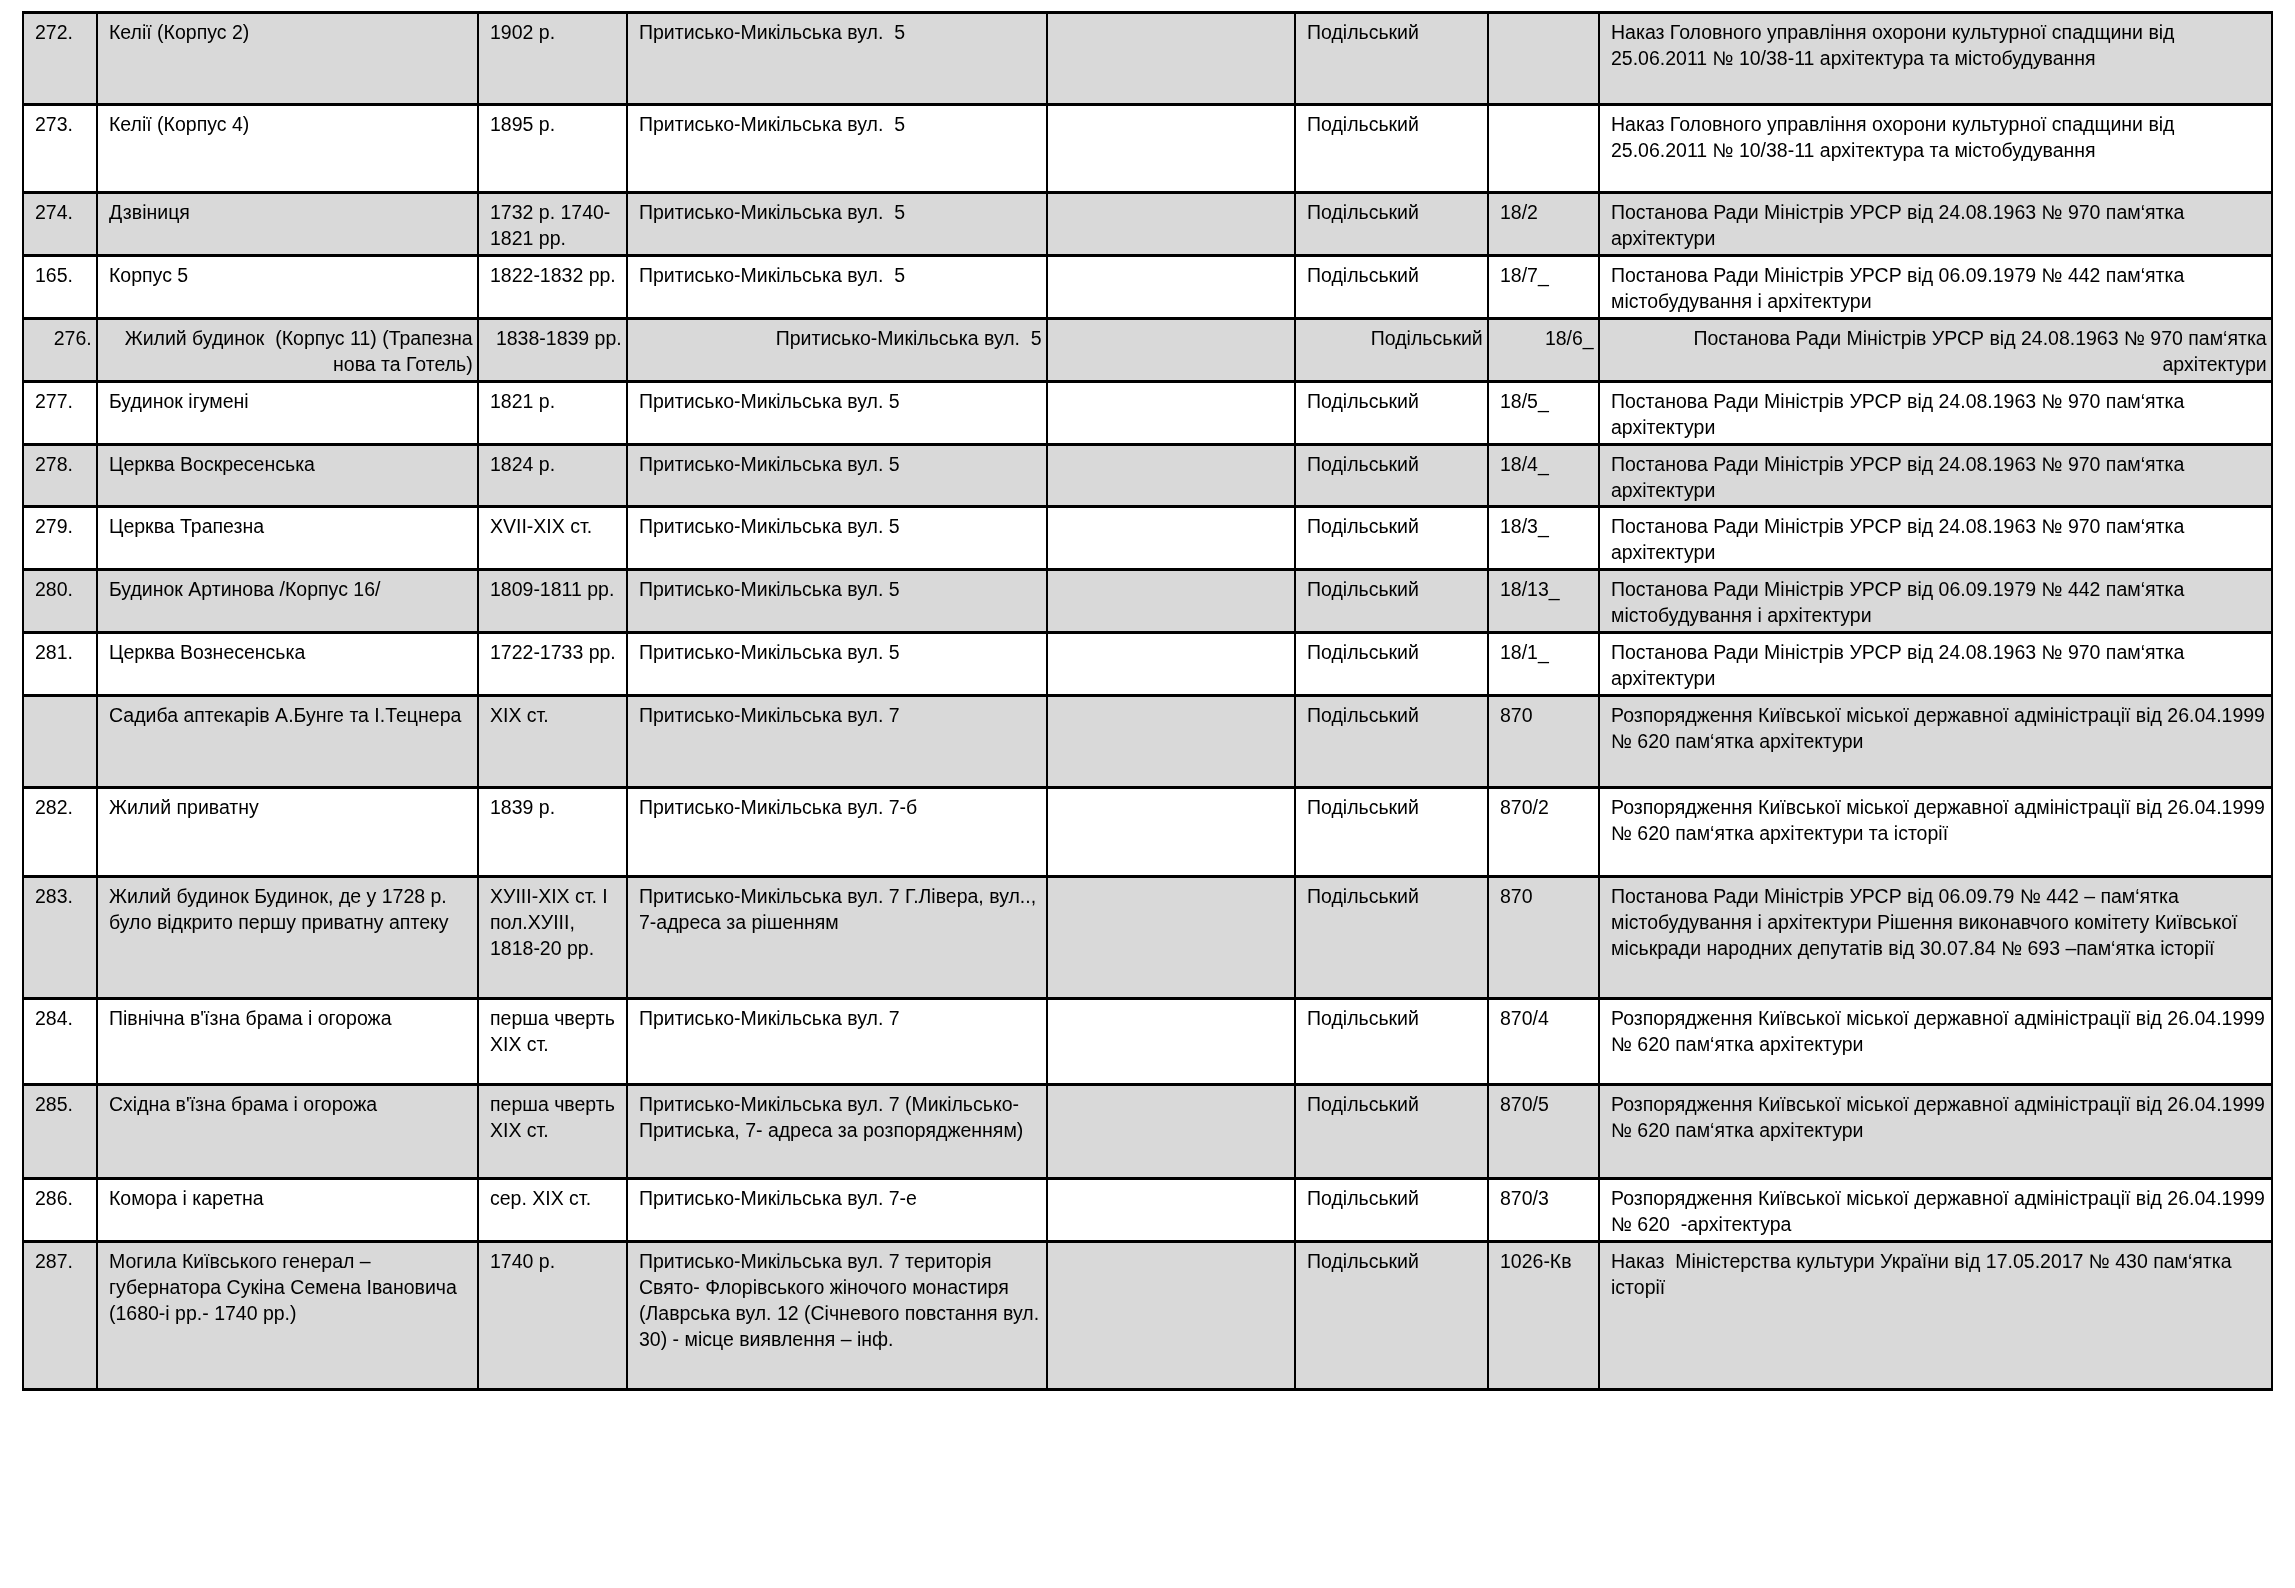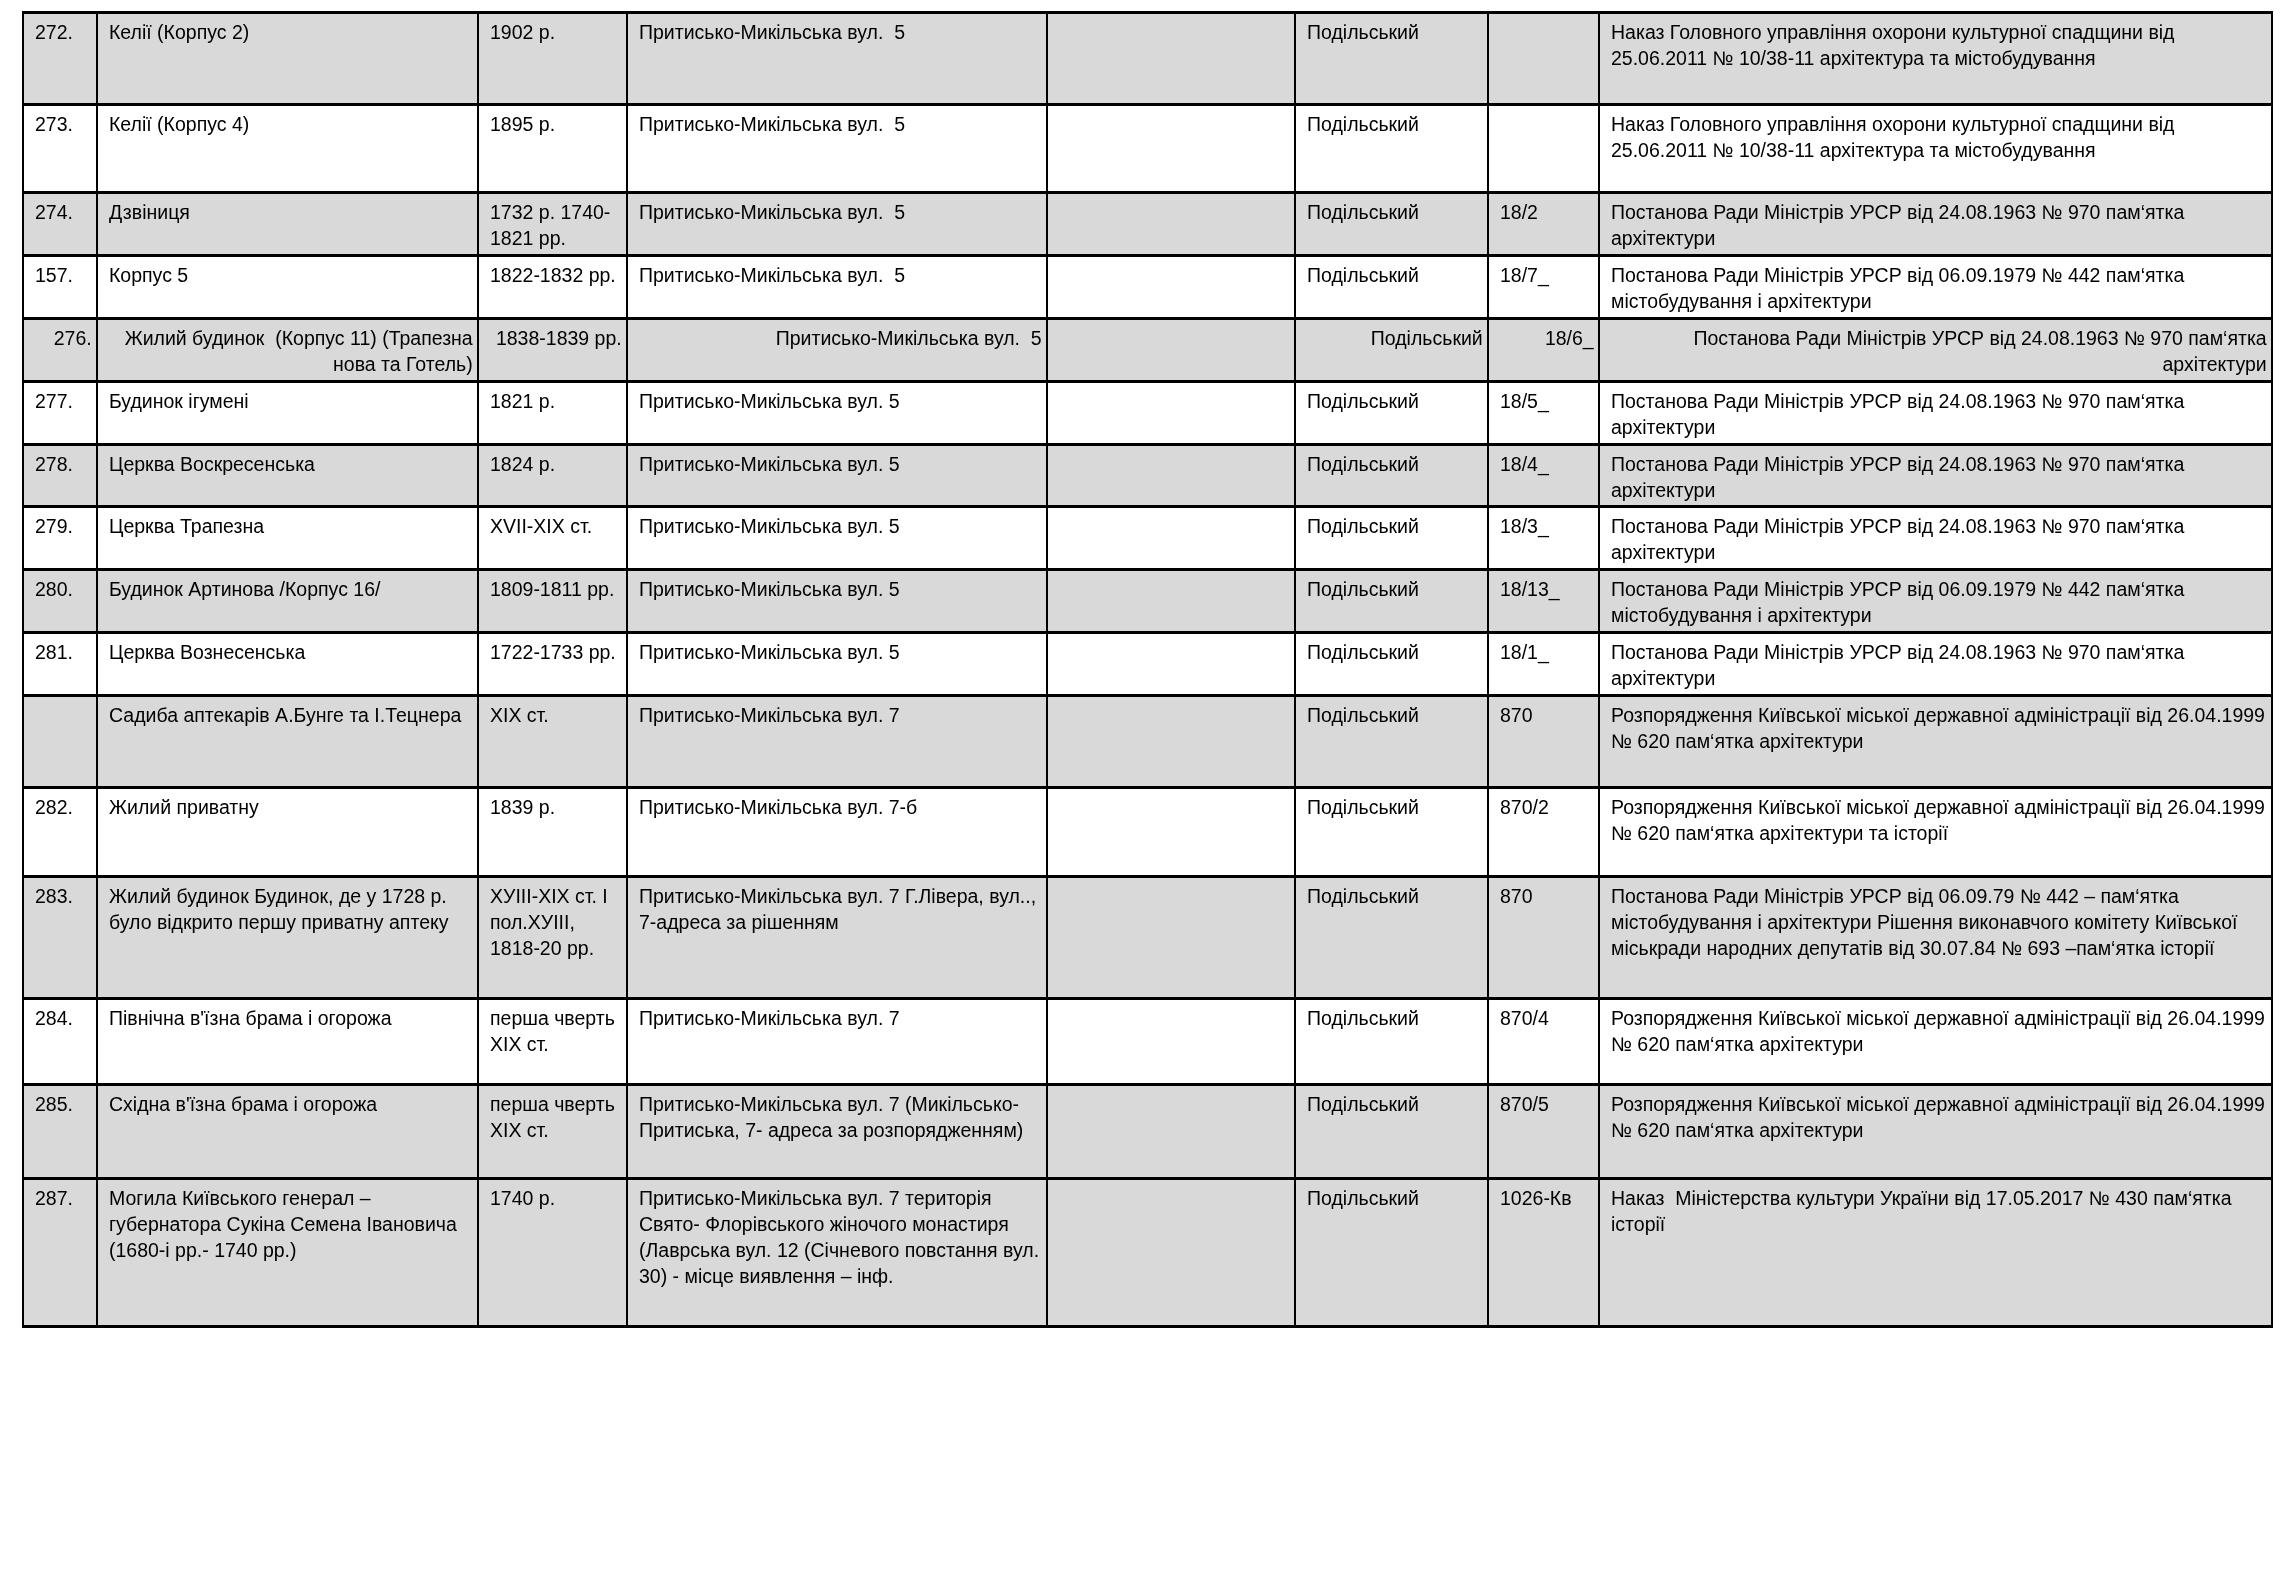--- a/index.html
+++ b/index.html
@@ -76,21 +76,21 @@
           <td>274.</td>
           <td>Дзвіниця</td>
           <td>1732 р. 1740-1821 рр.</td>
           <td>Притисько-Микільська вул.  5</td>
           <td></td>
           <td>Подільський</td>
           <td>18/2</td>
           <td>Постанова Ради Міністрів УРСР від 24.08.1963 № 970 пам‘ятка архітектури</td>
         </tr>
         <tr style="height: 61px;">
-          <td>157.</td>
+          <td>165.</td>
           <td>Корпус 5</td>
           <td>1822-1832 рр.</td>
           <td>Притисько-Микільська вул.  5</td>
           <td></td>
           <td>Подільський</td>
           <td>18/7_</td>
           <td>Постанова Ради Міністрів УРСР від 06.09.1979 № 442 пам‘ятка містобудування і архітектури</td>
         </tr>
         <tr class="shaded" style="height: 58px; text-align: right;">
           <td>276.</td>
@@ -194,20 +194,30 @@
         </tr>
         <tr class="shaded" style="height: 94px;">
           <td>285.</td>
           <td>Східна в'їзна брама і огорожа</td>
           <td>перша чверть XIX ст.</td>
           <td>Притисько-Микільська вул. 7 (Микільсько- Притиська, 7- адреса за розпорядженням)</td>
           <td></td>
           <td>Подільський</td>
           <td>870/5</td>
           <td>Розпорядження Київської міської державної адміністрації від 26.04.1999 № 620 пам‘ятка архітектури</td>
+        </tr>
+        <tr style="height: 62px;">
+          <td>286.</td>
+          <td>Комора і каретна</td>
+          <td>сер. XIX ст.</td>
+          <td>Притисько-Микільська вул. 7-е</td>
+          <td></td>
+          <td>Подільський</td>
+          <td>870/3</td>
+          <td>Розпорядження Київської міської державної адміністрації від 26.04.1999 № 620  -архітектура</td>
         </tr>
         <tr class="shaded" style="height: 148px;">
           <td>287.</td>
           <td>Могила Київського генерал – губернатора Сукіна Семена Івановича (1680-і рр.- 1740 рр.)</td>
           <td>1740 р.</td>
           <td>Притисько-Микільська вул. 7 територія Свято- Флорівського жіночого монастиря (Лаврська вул. 12 (Січневого повстання вул.  30) - місце виявлення – інф.</td>
           <td></td>
           <td>Подільський</td>
           <td>1026-Кв</td>
           <td>Наказ  Міністерства культури України від 17.05.2017 № 430 пам‘ятка історії</td>

